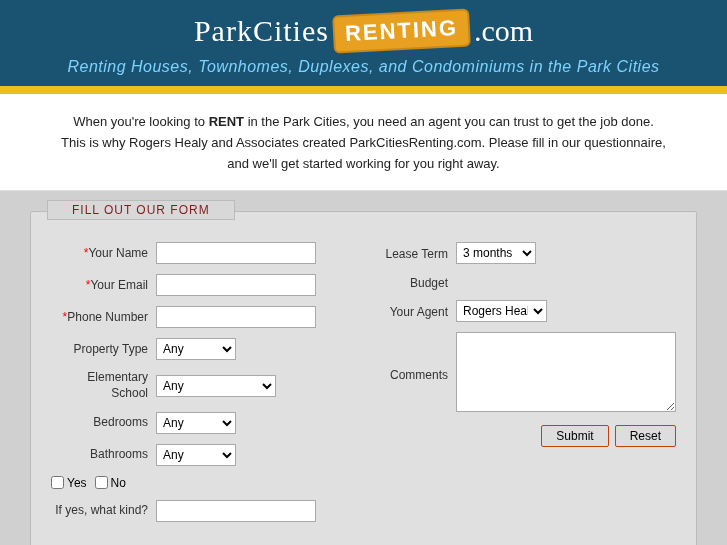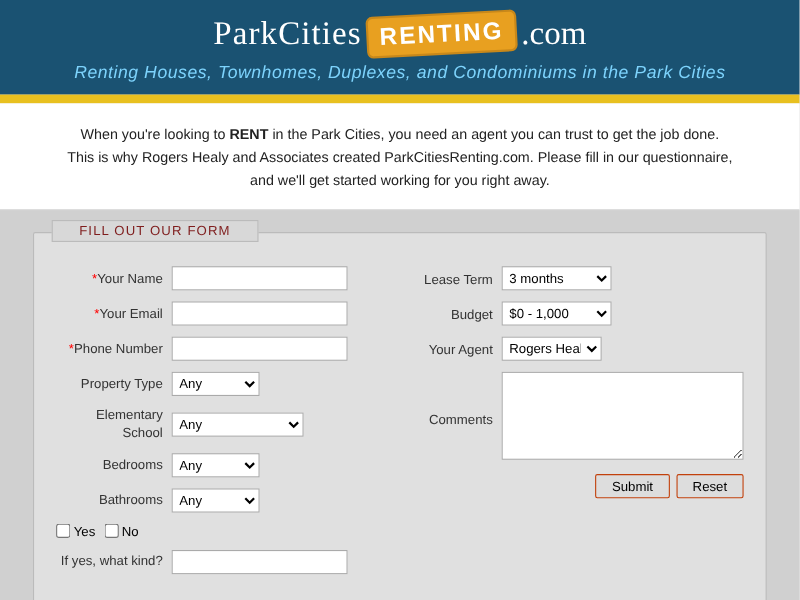--- a/index.html
+++ b/index.html
@@ -157,21 +157,21 @@
       padding: 1px 2px;
     }
 
     .select-any {
       width: 80px;
     }
     .select-school {
       width: 120px;
     }
     .select-lease {
-      width: 100px;
+      width: 80px;
     }
     .select-budget {
       width: 100px;
     }
     .select-agent {
       width: 91px;
     }
 
     textarea {
       width: 220px;
@@ -355,28 +355,20 @@
               <option>6 months</option>
               <option>12 months</option>
               <option>18 months</option>
               <option>24 months</option>
             </select>
           </div>
         </div>
 
         <div class="right-row">
           <div class="right-label">Budget</div>
-          <div>
-            <select class="select-budget">
-              <option>$0 - 1,000</option>
-              <option>$1,000 - 2,000</option>
-              <option>$2,000 - 3,000</option>
-              <option>$3,000+</option>
-            </select>
-          </div>
         </div>
 
         <div class="right-row">
           <div class="right-label">Your Agent</div>
           <div>
             <select class="select-agent">
               <option>Rogers Healy</option>
             </select>
           </div>
         </div>

